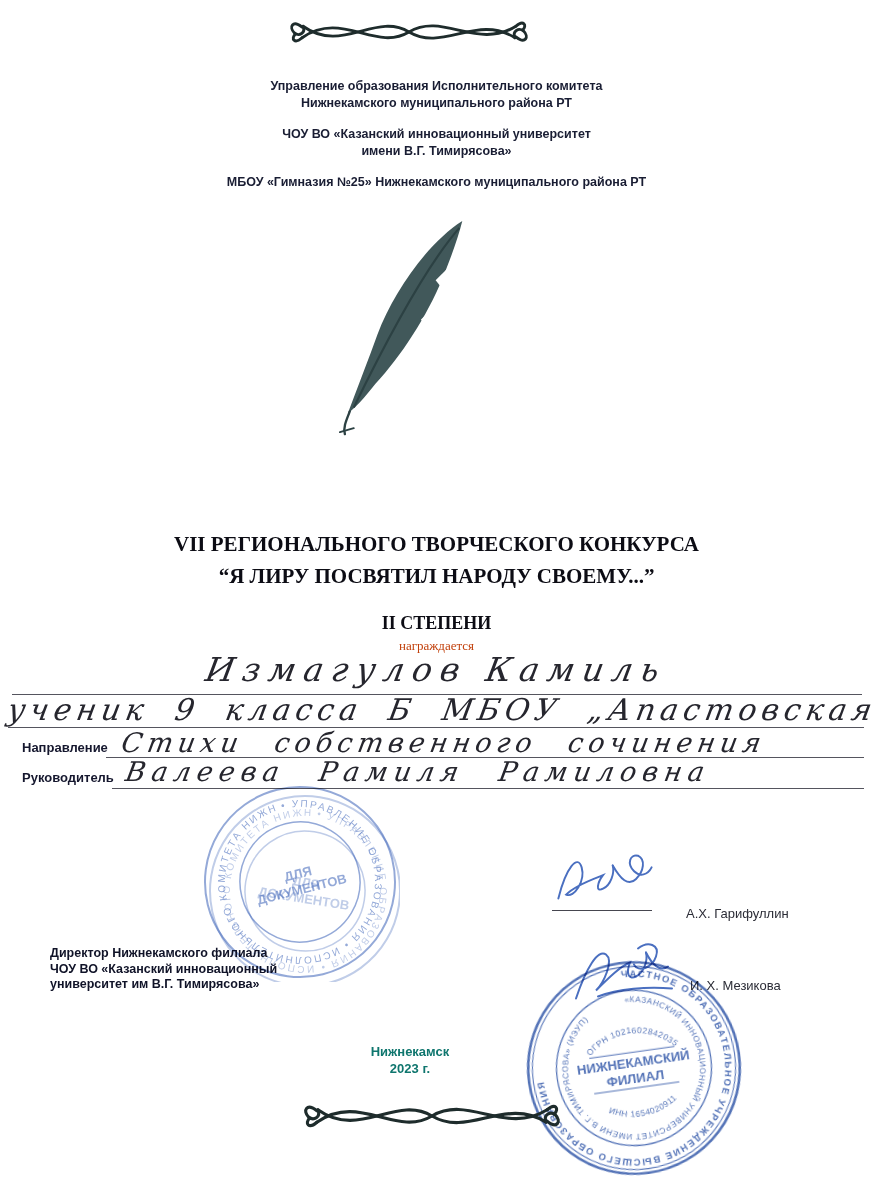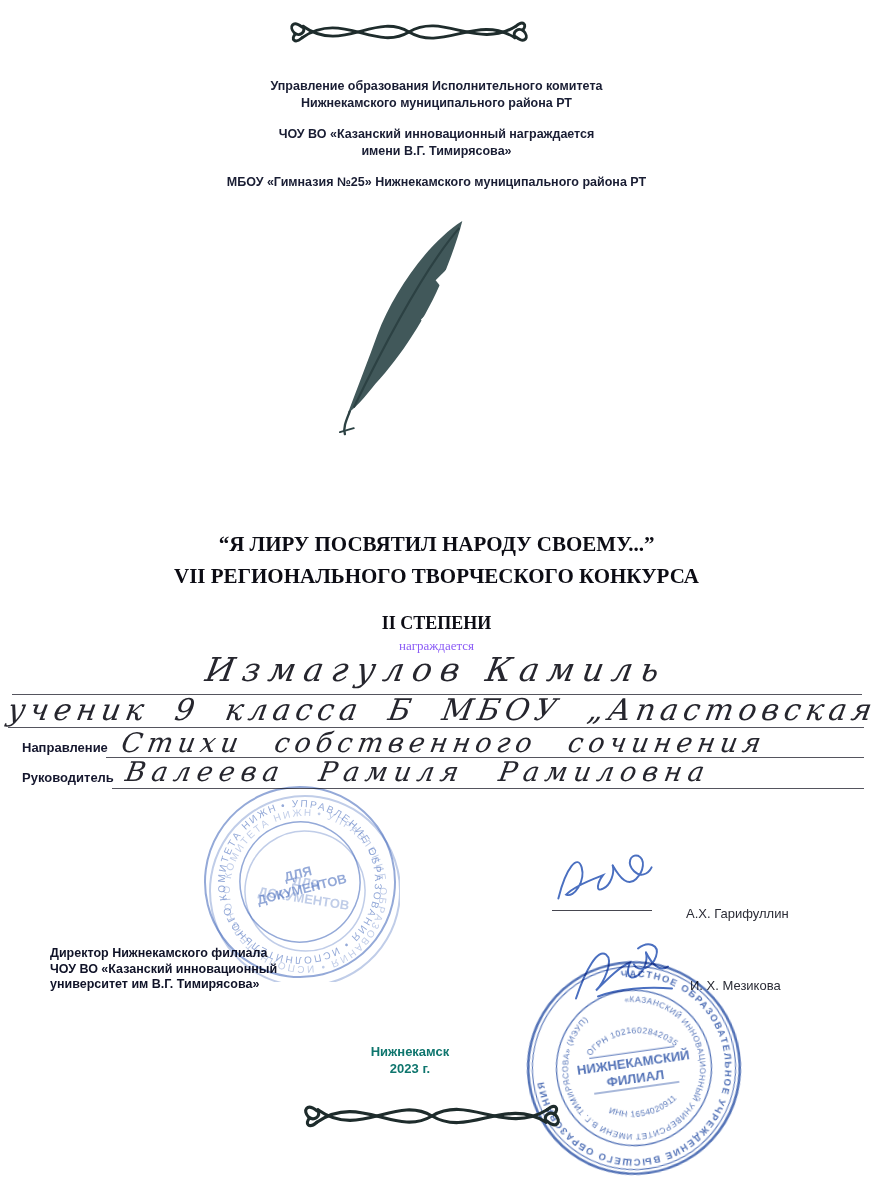--- a/index.html
+++ b/index.html
@@ -19,21 +19,21 @@
   .header .gap { height:14px; }
   
   .feather { position:absolute; left:335px; top:218px; width:150px; height:222px; }
   
   .diploma-title { position:absolute; top:466px; left:0; right:0; text-align:center;
     font-family:"Liberation Serif", serif; font-size:31px; letter-spacing:10px; color:#0c0c14; }
   .contest { position:absolute; top:528px; left:0; right:0; text-align:center;
     font-family:"Liberation Serif", serif; font-weight:bold; font-size:21px; line-height:32px; color:#0c0c14; }
   .contest .l3 { font-size:18px;margin-top:15px; }
   .award-label { position:absolute; top:638px; left:0; right:0; text-align:center;
-    font-family:"Liberation Serif", serif; font-size:13px; color:#8b5cf6; }
+    font-family:"Liberation Serif", serif; font-size:13px; color:#c2410c; }
   
   .hand { font-family:"DejaVu Serif", serif; font-style:italic; color:#26262e; transform:skewX(-10deg); }
   .hand-name { position:absolute; top:650px; left:0; right:0; text-align:center;
     font-size:33px; letter-spacing:8px; }
   .hand-info { position:absolute; top:692px; left:8px; right:8px;
     font-size:30px; letter-spacing:5px; word-spacing:12px; white-space:nowrap; }
   .hand-direction { position:absolute; top:727px; left:122px; font-size:27px;
     letter-spacing:5px; word-spacing:18px; white-space:nowrap; }
   .hand-supervisor { position:absolute; top:756px; left:126px; font-size:27px;
     letter-spacing:6px; word-spacing:20px; white-space:nowrap; }
@@ -79,38 +79,38 @@
       <path d="M14,33 C55,4 90,48 125,27 C160,6 196,46 236,21"></path>
       <path d="M14,33 C6,40 2,34 7,29"></path>
       <path d="M236,21 C244,14 248,20 243,25"></path>
     </g>
   </svg>
 
   <div class="header">
     <div>Управление образования Исполнительного комитета</div>
     <div>Нижнекамского муниципального района РТ</div>
     <div class="gap"></div>
-    <div>ЧОУ ВО «Казанский инновационный награждается</div>
+    <div>ЧОУ ВО «Казанский инновационный университет</div>
     <div>имени В.Г. Тимирясова»</div>
     <div class="gap"></div>
     <div>МБОУ «Гимназия №25» Нижнекамского муниципального района РТ</div>
   </div>
 
   <svg class="feather" viewBox="0 0 150 225">
     <path d="M128,3 C92,26 58,76 42,118 C33,143 21,174 12,198 C19,193 29,182 40,168 C66,140 92,100 108,61 C117,39 124,19 128,3 Z" fill="#41585a"></path>
     <path d="M125,10 C92,48 54,118 18,192" stroke="#2c4143" stroke-width="2.2" fill="none"></path>
     <path d="M14,196 C10,206 7,213 9,219" stroke="#2c4143" stroke-width="2.4" fill="none" stroke-linecap="round"></path>
     <path d="M4,217 L18,213" stroke="#2c4143" stroke-width="2" stroke-linecap="round"></path>
     <path d="M101,63 L118,46 L108,72 Z" fill="#ffffff"></path>
     <path d="M86,103 L100,89 L93,110 Z" fill="#ffffff"></path>
   </svg>
 
   <div class="contest">
+    <div>VII РЕГИОНАЛЬНОГО ТВОРЧЕСКОГО КОНКУРСА</div>
     <div>“Я ЛИРУ ПОСВЯТИЛ НАРОДУ СВОЕМУ...”</div>
-    <div>VII РЕГИОНАЛЬНОГО ТВОРЧЕСКОГО КОНКУРСА</div>
     <div class="l3">II СТЕПЕНИ</div>
   </div>
   <div class="award-label">награждается</div>
 
   <div class="hand hand-name">Измагулов Камиль</div>
   <div class="rule rule1"></div>
   <div class="hand hand-info">ученик 9 класса Б МБОУ „Апастовская СОШ”</div>
   <div class="rule rule2"></div>
 
   <div class="row-label label-direction">Направление</div>

